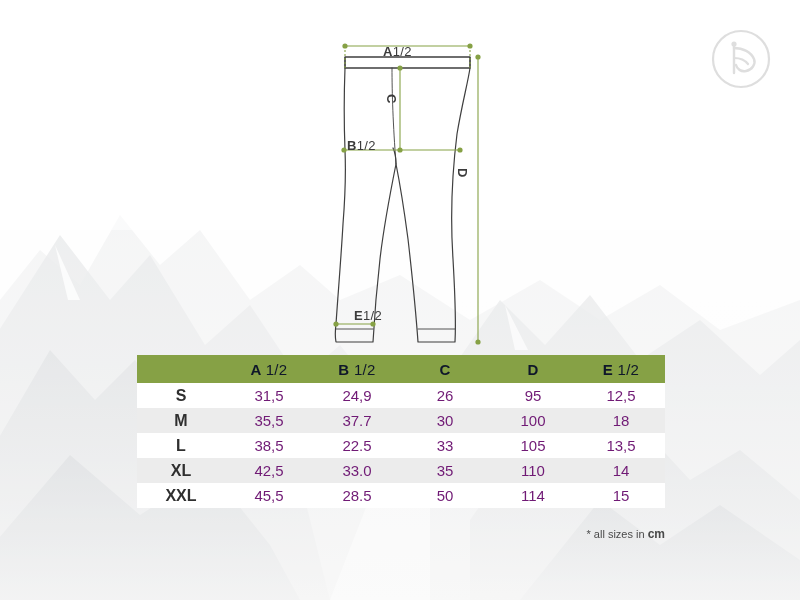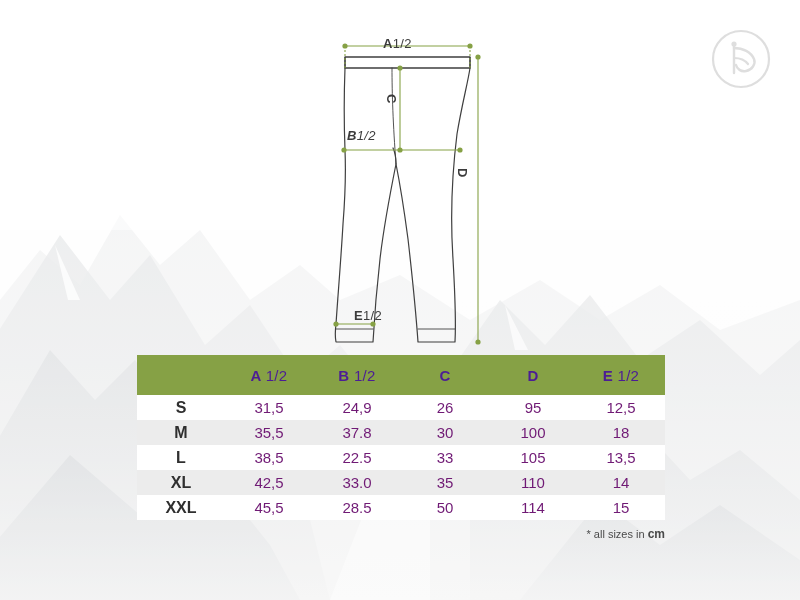--- a/index.html
+++ b/index.html
@@ -54,22 +54,22 @@
     font-size: 13px;
     font-weight: bold;
     color: #3b3b3b;
     letter-spacing: .3px;
     white-space: nowrap;
   }
   .dim-label .frac {
     font-weight: normal;
     color: #3b3b3b;
   }
-  .lbl-a { left: 383px; top: 36px; }
-  .lbl-b { left: 347px; top: 128px; font-style: italic; }
+  .lbl-a { left: 383px; top: 44px; }
+  .lbl-b { left: 347px; top: 138px; }
   .lbl-c { left: 399px; top: 94px; transform: rotate(90deg); transform-origin: left top; }
   .lbl-d { left: 470px; top: 168px; transform: rotate(90deg); transform-origin: left top; }
   .lbl-e { left: 334px; top: 308px; margin-left: 20px; }
 
   
   .table-wrap {
     position: absolute;
     left: 137px;
     top: 355px;
     width: 528px;
@@ -83,24 +83,24 @@
   table.size-table td {
     text-align: center;
     font-size: 15px;
     color: #701a75;
     height: 25px;
     padding: 0;
     font-weight: normal;
   }
   table.size-table thead th {
     background: #86a145;
-    color: #4c1d95;
+    color: #0f172a;
     font-size: 15px;
     font-weight: bold;
-    height: 40px;
+    height: 28px;
     letter-spacing: .3px;
   }
   table.size-table thead th .frac {
     font-weight: normal;
   }
   table.size-table tbody tr:nth-child(odd) { background: #ffffff; }
   table.size-table tbody tr:nth-child(even) { background: #ececec; }
   table.size-table td.size-name {
     font-weight: bold;
     font-size: 16px;
@@ -288,21 +288,21 @@
           <td class="size-name">S</td>
           <td>31,5</td>
           <td>24,9</td>
           <td>26</td>
           <td>95</td>
           <td>12,5</td>
         </tr>
         <tr>
           <td class="size-name">M</td>
           <td>35,5</td>
-          <td>37.8</td>
+          <td>37.7</td>
           <td>30</td>
           <td>100</td>
           <td>18</td>
         </tr>
         <tr>
           <td class="size-name">L</td>
           <td>38,5</td>
           <td>22.5</td>
           <td>33</td>
           <td>105</td>

